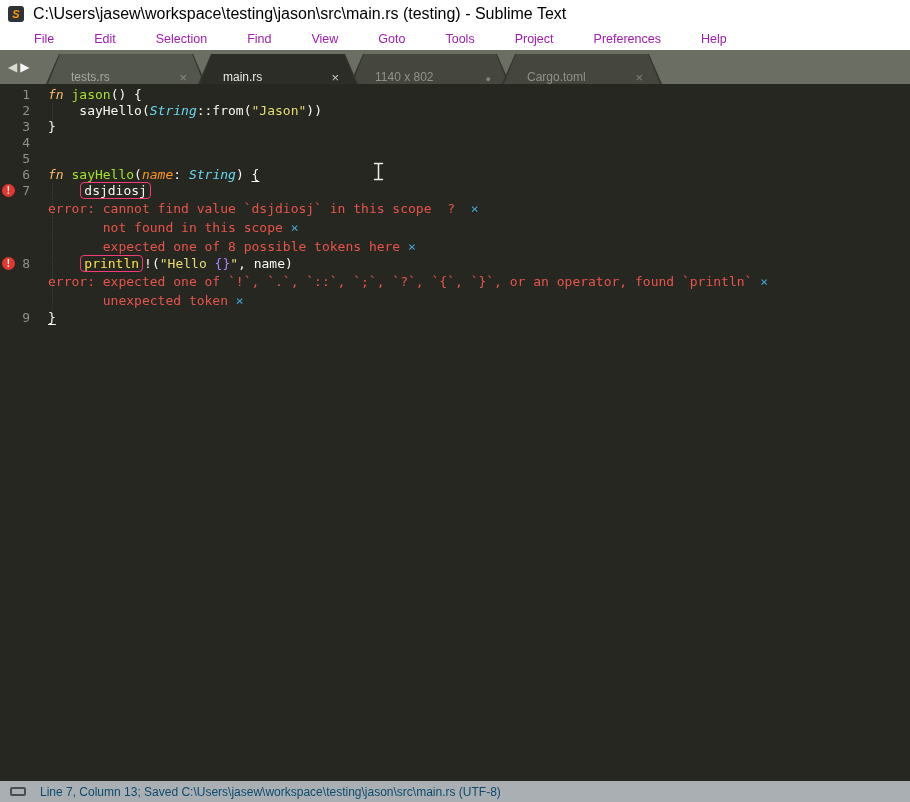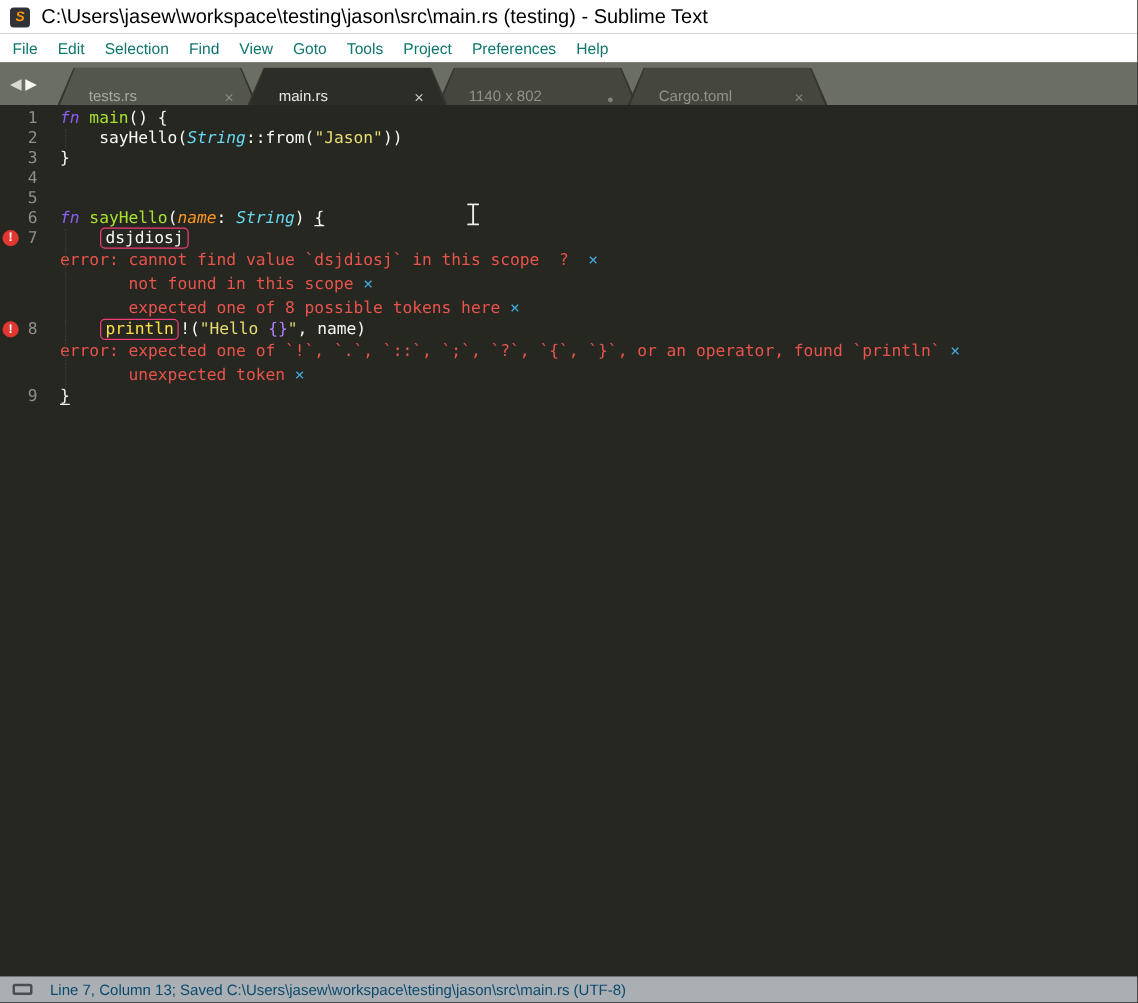--- a/index.html
+++ b/index.html
@@ -8,21 +8,21 @@
 
   
   .titlebar { height:27px; background:#ffffff; display:flex; align-items:center; padding-left:8px; }
   .st-logo { width:16px; height:16px; background:#2f3338; border-radius:3px; color:#ff9800;
              font-weight:bold; font-style:italic; font-size:11px; line-height:16px; text-align:center;
              flex:none; }
   .title-text { margin-left:9px; font-size:16px; color:#000; white-space:nowrap; }
 
   
   .menubar { height:23px; background:#ffffff; display:flex; align-items:center; padding-left:2px; }
-  .menu-item { font-size:12.5px; color:#0f766e; padding:2px 8px; cursor:default; }
+  .menu-item { font-size:12.5px; color:#a21caf; padding:2px 8px; cursor:default;margin-left:24px; }
 
   
   .tabbar { height:34px; background:#6b6e63; position:relative; }
   .nav-arrows { position:absolute; left:8px; top:0; height:34px; display:flex; align-items:center; gap:3px; }
   .arrow { font-size:12px; line-height:1; }
   .arrow.back { color:#d9dbd3; }
   .arrow.fwd  { color:#f6f6f2; }
   .tabstrip { position:absolute; left:46px; bottom:0; display:flex; align-items:flex-end; }
   .tab { position:relative; height:30px; width:160px; margin-left:-8px; flex:none;
          clip-path:polygon(13px 0, calc(100% - 13px) 0, 100% 100%, 0 100%);
@@ -48,21 +48,21 @@
   .row { display:flex; }
   .row.code { height:16px; line-height:16px; }
   .row.ann  { height:19px; line-height:19px; }
   .gutter { width:40px; flex:none; position:relative; }
   .lnum { display:block; width:100%; padding-right:10px; text-align:right; color:#8f908a; }
   .err-icon { position:absolute; left:2px; top:1px; width:13px; height:13px; border-radius:7px;
               background:#e03830; color:#fff; font-size:10px; font-weight:bold; line-height:13px;
               text-align:center; font-family:"Liberation Sans", sans-serif; }
   .content { position:relative; flex:1; padding-left:8px; white-space:pre; }
   .guide { position:absolute; left:12px; top:0; bottom:0; border-left:1px dotted #3b3c34; }
-  .seg.kw { color:#8b5cf6; font-style:italic; }
+  .seg.kw { color:#fdba74; font-style:italic; }
   .seg.ty { color:#67d8ef; font-style:italic; }
   .seg.ma { color:#fde047; }
   .seg.fn { color:#a6e22e; }
   .seg.pa { color:#fd9720; font-style:italic;text-align:right; }
   .seg.st { color:#e6db74; }
   .seg.ph { color:#ae81ff; }
   .seg.pl { color:#f8f8f2; }
   .seg.er { color:#e8544d; }
   .seg.xb { color:#44a8e0; cursor:pointer; }
   .seg.box { border:1px solid #f23b77; border-radius:4px; padding:0 3px; margin:0 1px; }
@@ -130,21 +130,21 @@
 </div>
 
 <div class="editor">
   <svg class="ibeam" width="11" height="19" viewBox="0 0 11 19">
     <path d="M1.5 1.5 H4.5 M6.5 1.5 H9.5 M5.5 1.5 V17.5 M1.5 17.5 H4.5 M6.5 17.5 H9.5" stroke="#ececec" stroke-width="1.5" fill="none" stroke-linecap="round"></path>
   </svg>
 <div class="row code">
       <div class="gutter">
         <span class="lnum">1</span>
       </div>
-      <div class="content"><span class="seg kw">fn </span><span class="seg fn">main</span><span class="seg pl">() {</span></div>
+      <div class="content"><span class="seg kw">fn </span><span class="seg fn">jason</span><span class="seg pl">() {</span></div>
     </div>
     <div class="row code">
       <div class="gutter">
         <span class="lnum">2</span>
       </div>
       <div class="content"><i class="guide"></i><span class="seg pl">    sayHello(</span><span class="seg ty">String</span><span class="seg pl">::from(</span><span class="seg st">"Jason"</span><span class="seg pl">))</span></div>
     </div>
     <div class="row code">
       <div class="gutter">
         <span class="lnum">3</span>

